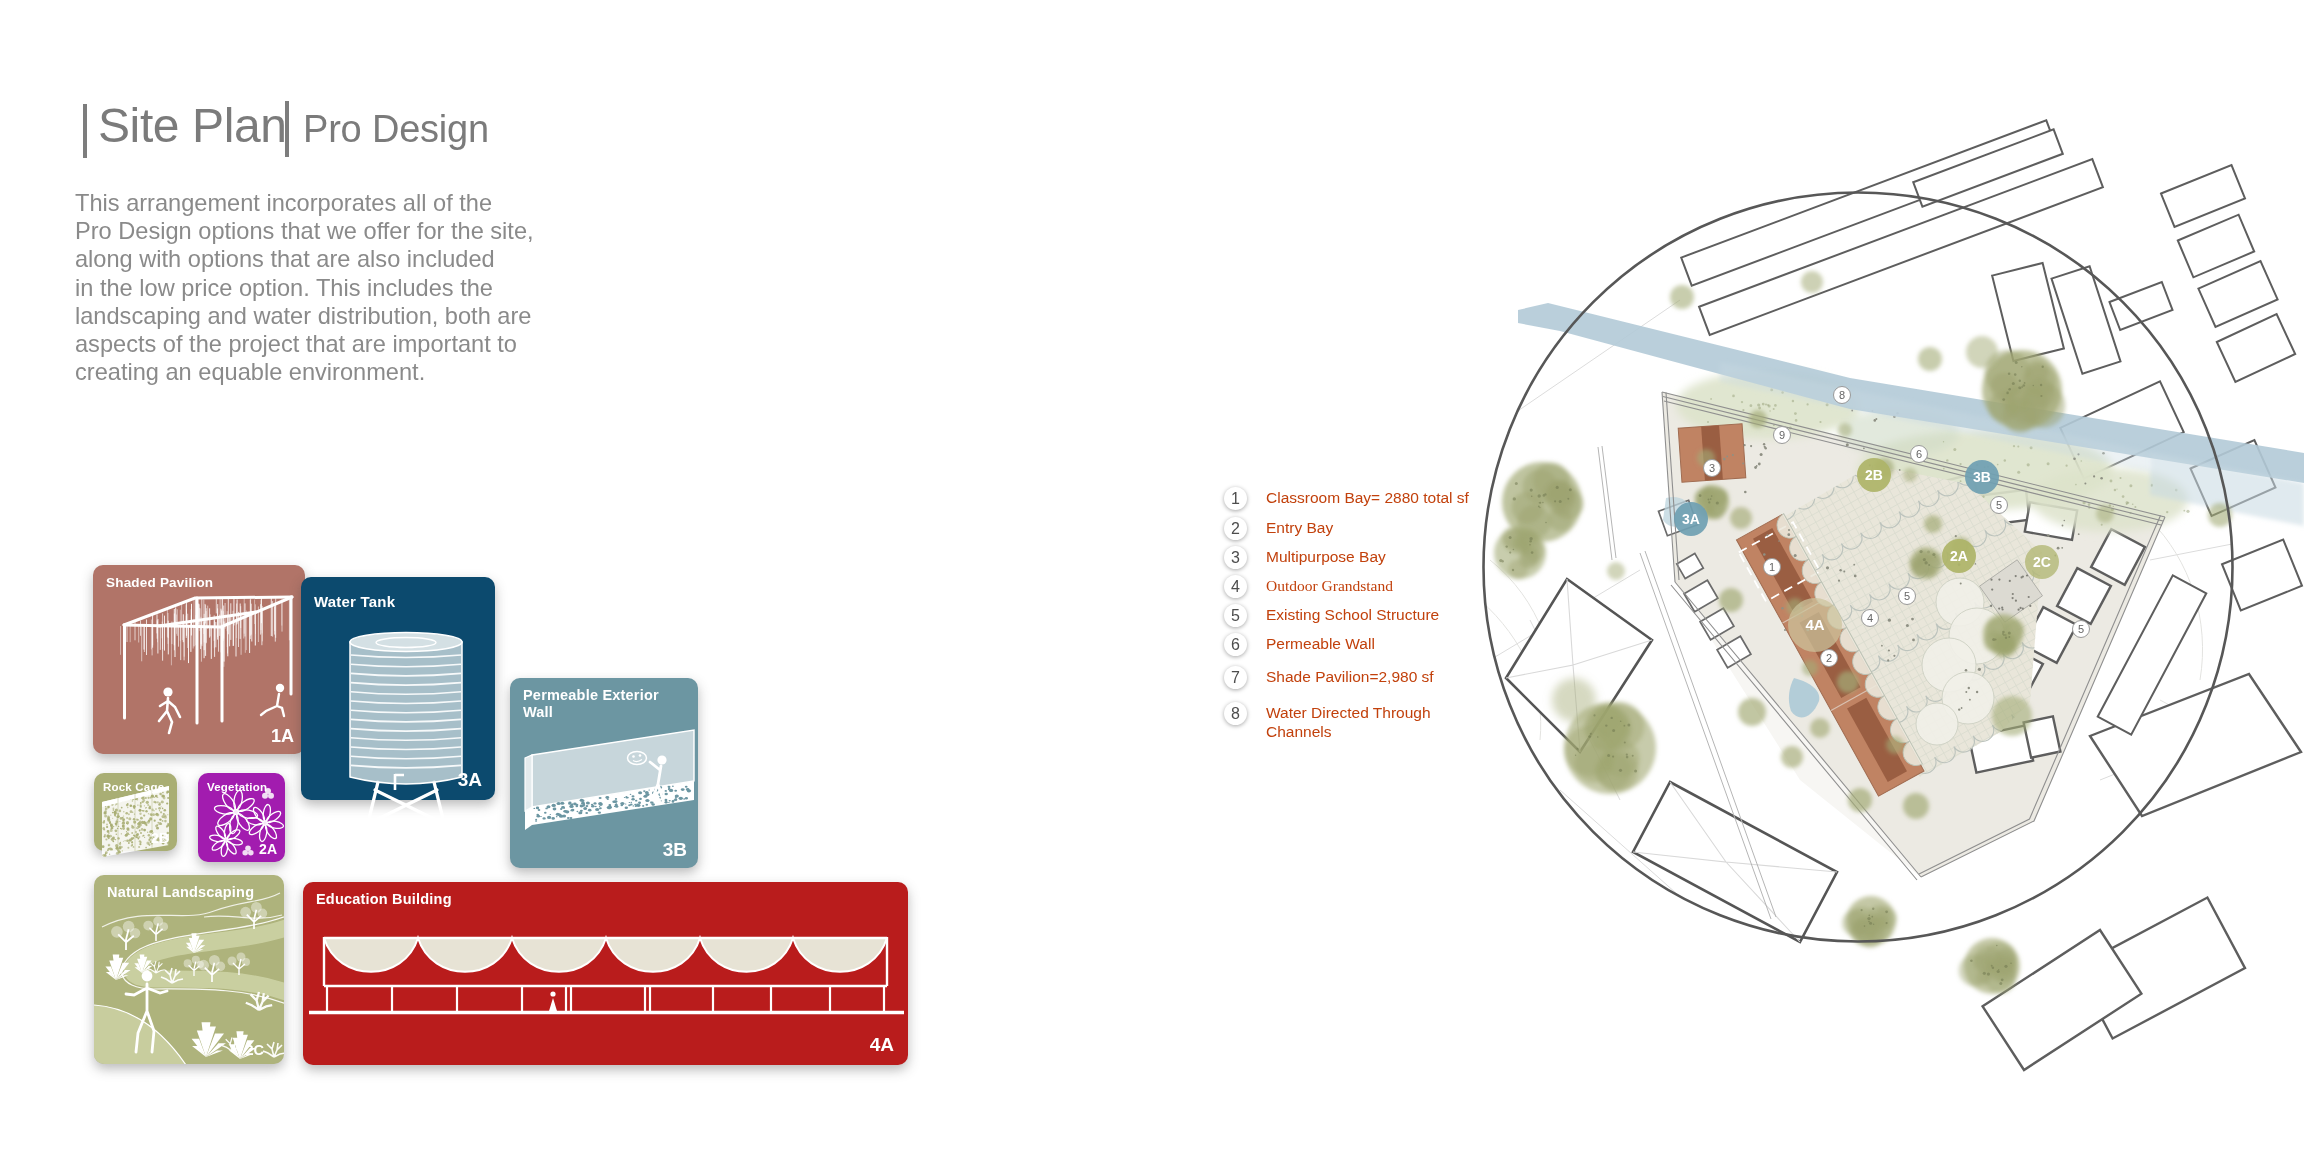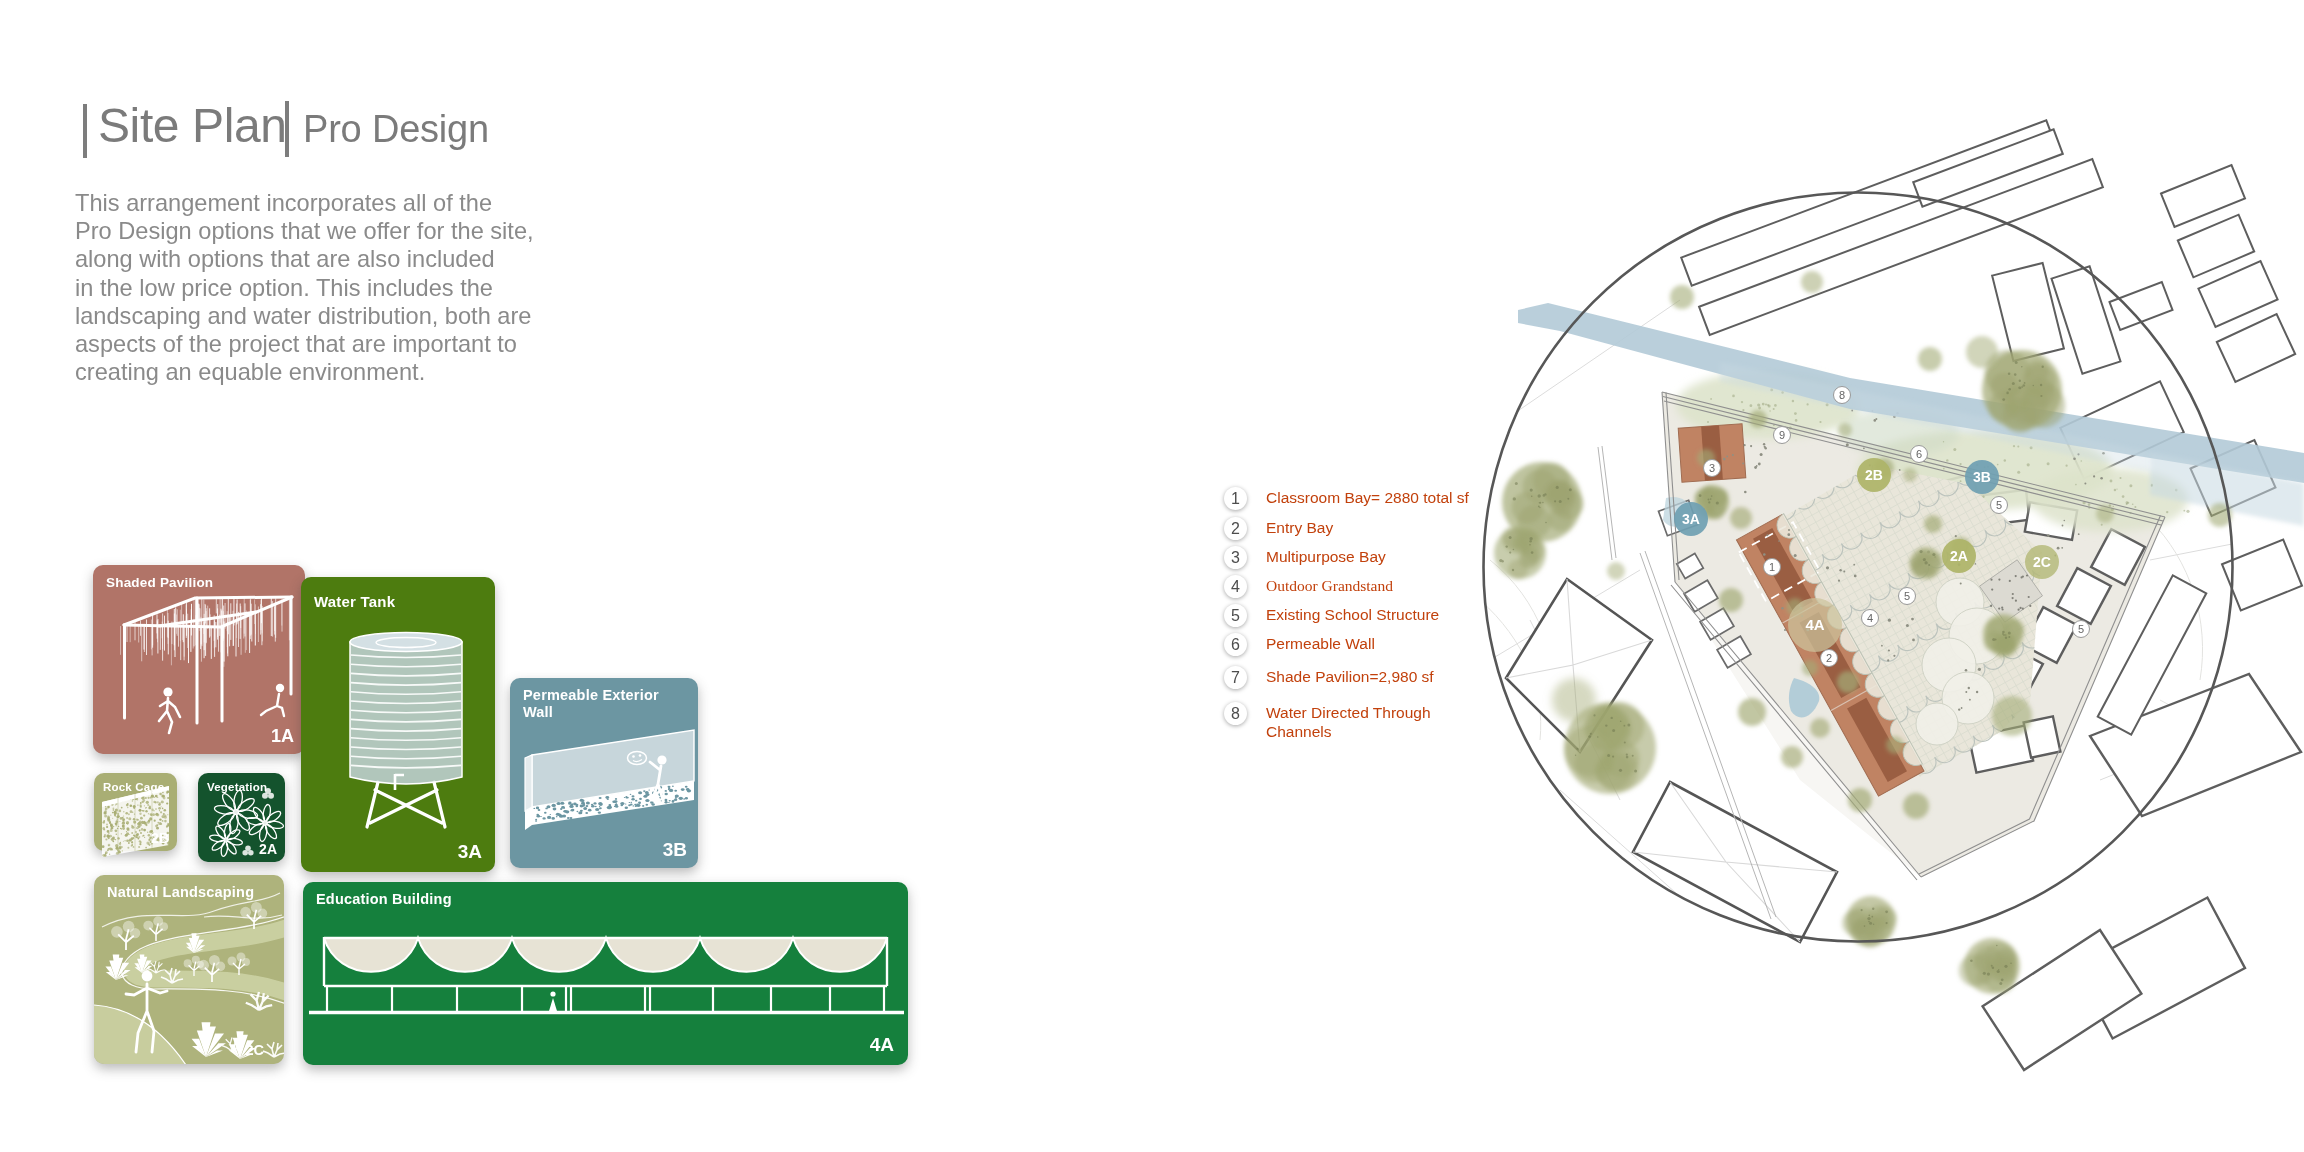--- a/index.html
+++ b/index.html
@@ -189,21 +189,21 @@
 </g>
 <g stroke="#fff" stroke-width="2.6" fill="none" stroke-linecap="round">
 <path d="M54,133 L53,146 M53,146 L45,156 M53,146 L58,157 L55,168 M54,136 L46,141 M54,136 L61,142 L66,152"></path>
 </g>
       <circle cx="54" cy="127" r="4.6" fill="#fff"></circle>
 <g stroke="#fff" stroke-width="2.4" fill="none" stroke-linecap="round">
 <path d="M165,129 L163,141 M163,141 L152,146 L147,150 M163,141 L168,143 L170,151"></path>
 </g>
       <circle cx="166" cy="123" r="4.2" fill="#fff"></circle>
 </svg></div>
-<div class="card" style="left:301px;top:577px;width:194px;height:295px;background:#4d7c0f;">
+<div class="card" style="left:301px;top:577px;width:194px;height:223px;background:#0c4a6e;">
 <div class="ct" style="top:16px;font-size:15px;">Water Tank</div><div class="cl" style="font-size:19px;right:13px;bottom:9px;">3A</div>
 <svg width="194" height="295" viewBox="0 0 194 295">
 <g stroke="#fff" stroke-width="3.2" stroke-linecap="round">
 <line x1="77" y1="205" x2="66" y2="250"></line>
 <line x1="133" y1="205" x2="144" y2="250"></line>
 <line x1="74" y1="213" x2="141" y2="246"></line>
 <line x1="136" y1="213" x2="69" y2="246"></line>
 </g>
 <path d="M49,65 L49,200 Q105,214 161,200 L161,65 Z" fill="#c3d4d9" fill-opacity="0.85" stroke="#fff" stroke-width="1.5"></path>
 <path d="M50,78.0 Q105,83.0 160,78.0" stroke="#fff" stroke-width="1.6" fill="none" stroke-opacity="0.9"></path>
@@ -723,21 +723,21 @@
       <circle cx="35.8" cy="45.7" r="1.5" fill="#a9ae74" opacity="0.69"></circle>
       <circle cx="28.3" cy="45.1" r="0.7" fill="#a9ae74" opacity="0.62"></circle>
       <circle cx="10.6" cy="63.5" r="1.1" fill="#a9ae74" opacity="0.92"></circle>
 <path d="M8,29 L75,13 L75,17 L8,34 Z" fill="#fff"></path>
 <g stroke="#a9ae74" stroke-width="0.6" opacity="0.7">
 <line x1="24" y1="25" x2="24" y2="81"></line>
         <line x1="41" y1="21" x2="41" y2="78"></line>
         <line x1="58" y1="17" x2="58" y2="75"></line>
 </g>
 </svg></div>
-<div class="card" style="left:198px;top:773px;width:87px;height:89px;background:#14532d;">
+<div class="card" style="left:198px;top:773px;width:87px;height:89px;background:#a21caf;">
 <div class="ct" style="left:9px;top:6px;font-size:11.5px;">Vegetation</div><div class="cl" style="font-size:14px;right:8px;bottom:5px;">2A</div>
 <svg width="87" height="89" viewBox="0 0 87 89">
 <ellipse cx="50.0" cy="41.1" rx="9.7" ry="4.0" fill="none" stroke="#fff" stroke-width="1.3" transform="rotate(10 50.0 41.1)"></ellipse>
       <ellipse cx="45.0" cy="49.0" rx="9.7" ry="4.0" fill="none" stroke="#fff" stroke-width="1.3" transform="rotate(55 45.0 49.0)"></ellipse>
       <ellipse cx="35.9" cy="51.0" rx="9.7" ry="4.0" fill="none" stroke="#fff" stroke-width="1.3" transform="rotate(100 35.9 51.0)"></ellipse>
       <ellipse cx="28.0" cy="46.0" rx="9.7" ry="4.0" fill="none" stroke="#fff" stroke-width="1.3" transform="rotate(145 28.0 46.0)"></ellipse>
       <ellipse cx="26.0" cy="36.9" rx="9.7" ry="4.0" fill="none" stroke="#fff" stroke-width="1.3" transform="rotate(190 26.0 36.9)"></ellipse>
       <ellipse cx="31.0" cy="29.0" rx="9.7" ry="4.0" fill="none" stroke="#fff" stroke-width="1.3" transform="rotate(235 31.0 29.0)"></ellipse>
       <ellipse cx="40.1" cy="27.0" rx="9.7" ry="4.0" fill="none" stroke="#fff" stroke-width="1.3" transform="rotate(280 40.1 27.0)"></ellipse>
       <ellipse cx="48.0" cy="32.0" rx="9.7" ry="4.0" fill="none" stroke="#fff" stroke-width="1.3" transform="rotate(325 48.0 32.0)"></ellipse>
@@ -887,21 +887,21 @@
         <path d="M0,0 L-2,-8 L-7,-13 M-2,-8 L0,-15 M0,0 L3,-7 L8,-12 M3,-7 L4,-14 M0,0 L-6,-4 L-11,-6 M0,0 L6,-3 L11,-4"></path>
       </g>
       <g stroke="#fff" stroke-opacity="0.95" stroke-width="1.4" fill="none" transform="translate(138,176) scale(0.9)">
         <path d="M0,0 L-2,-8 L-7,-13 M-2,-8 L0,-15 M0,0 L3,-7 L8,-12 M3,-7 L4,-14 M0,0 L-6,-4 L-11,-6 M0,0 L6,-3 L11,-4"></path>
       </g>
 <g stroke="#fff" stroke-width="2.8" fill="none" stroke-linecap="round">
 <path d="M53,109 L53,136 M53,136 L44,158 L42,177 M53,136 L60,156 L58,177 M53,113 L40,120 L32,119 M53,113 L66,118 L73,116"></path>
 </g>
       <circle cx="53" cy="101" r="5.4" fill="#fff"></circle>
 </svg></div>
-<div class="card" style="left:303px;top:882px;width:605px;height:183px;background:#15803d;">
+<div class="card" style="left:303px;top:882px;width:605px;height:183px;background:#b91c1c;">
 <div class="ct">Education Building</div><div class="cl" style="font-size:19px;right:14px;bottom:9px;">4A</div>
 <svg width="605" height="183" viewBox="0 0 605 183">
 <path d="M21,56 C35,101 101,101 115,56 C129,101 195,101 209,56 C223,101 289,101 303,56 C317,101 383,101 397,56 C411,101 476,101 490,56 C504,101 570,101 584,56 L584,56 Z" fill="#e7e3d5" stroke="#fff" stroke-width="2"></path>
 <line x1="21" y1="56" x2="584" y2="56" stroke="#fff" stroke-width="2.6"></line>
 <line x1="21" y1="56" x2="21" y2="104" stroke="#fff" stroke-width="2.4"></line>
 <line x1="584" y1="56" x2="584" y2="104" stroke="#fff" stroke-width="2.4"></line>
 <line x1="21" y1="104" x2="584" y2="104" stroke="#fff" stroke-width="2.4"></line>
 <line x1="24" y1="104" x2="24" y2="129" stroke="#fff" stroke-width="2.2"></line>
       <line x1="89" y1="104" x2="89" y2="129" stroke="#fff" stroke-width="2.2"></line>
       <line x1="154" y1="104" x2="154" y2="129" stroke="#fff" stroke-width="2.2"></line>

